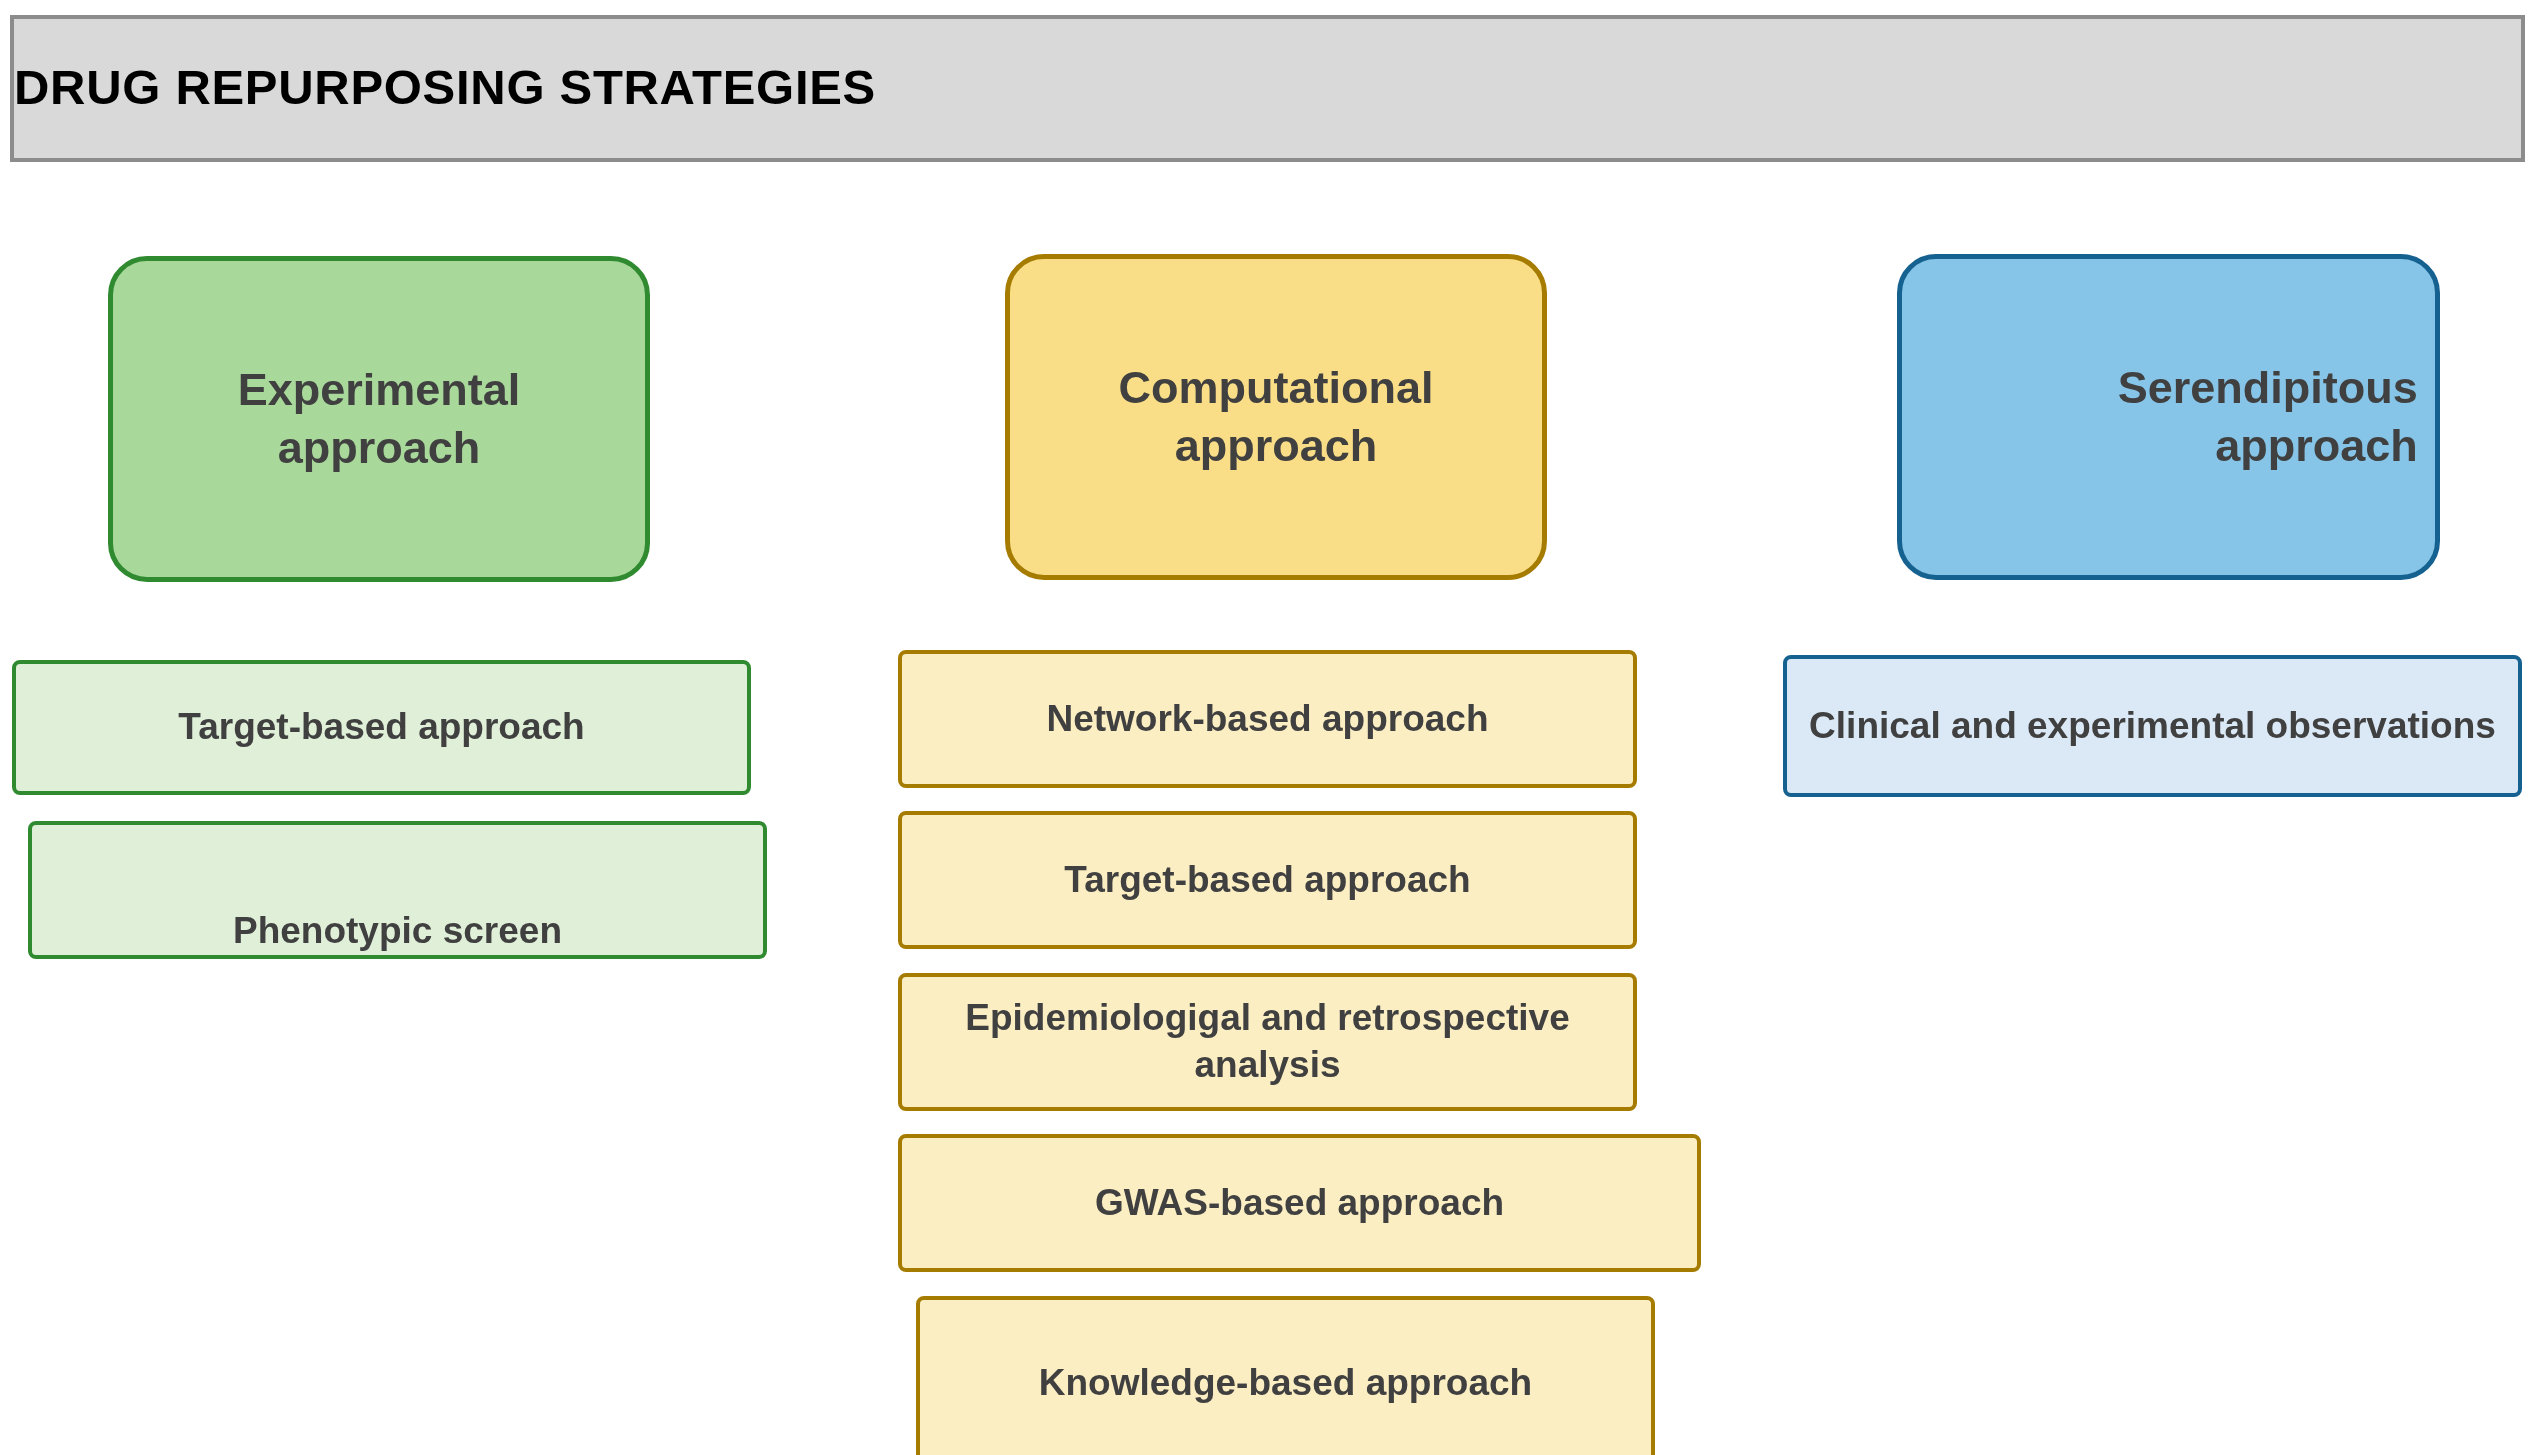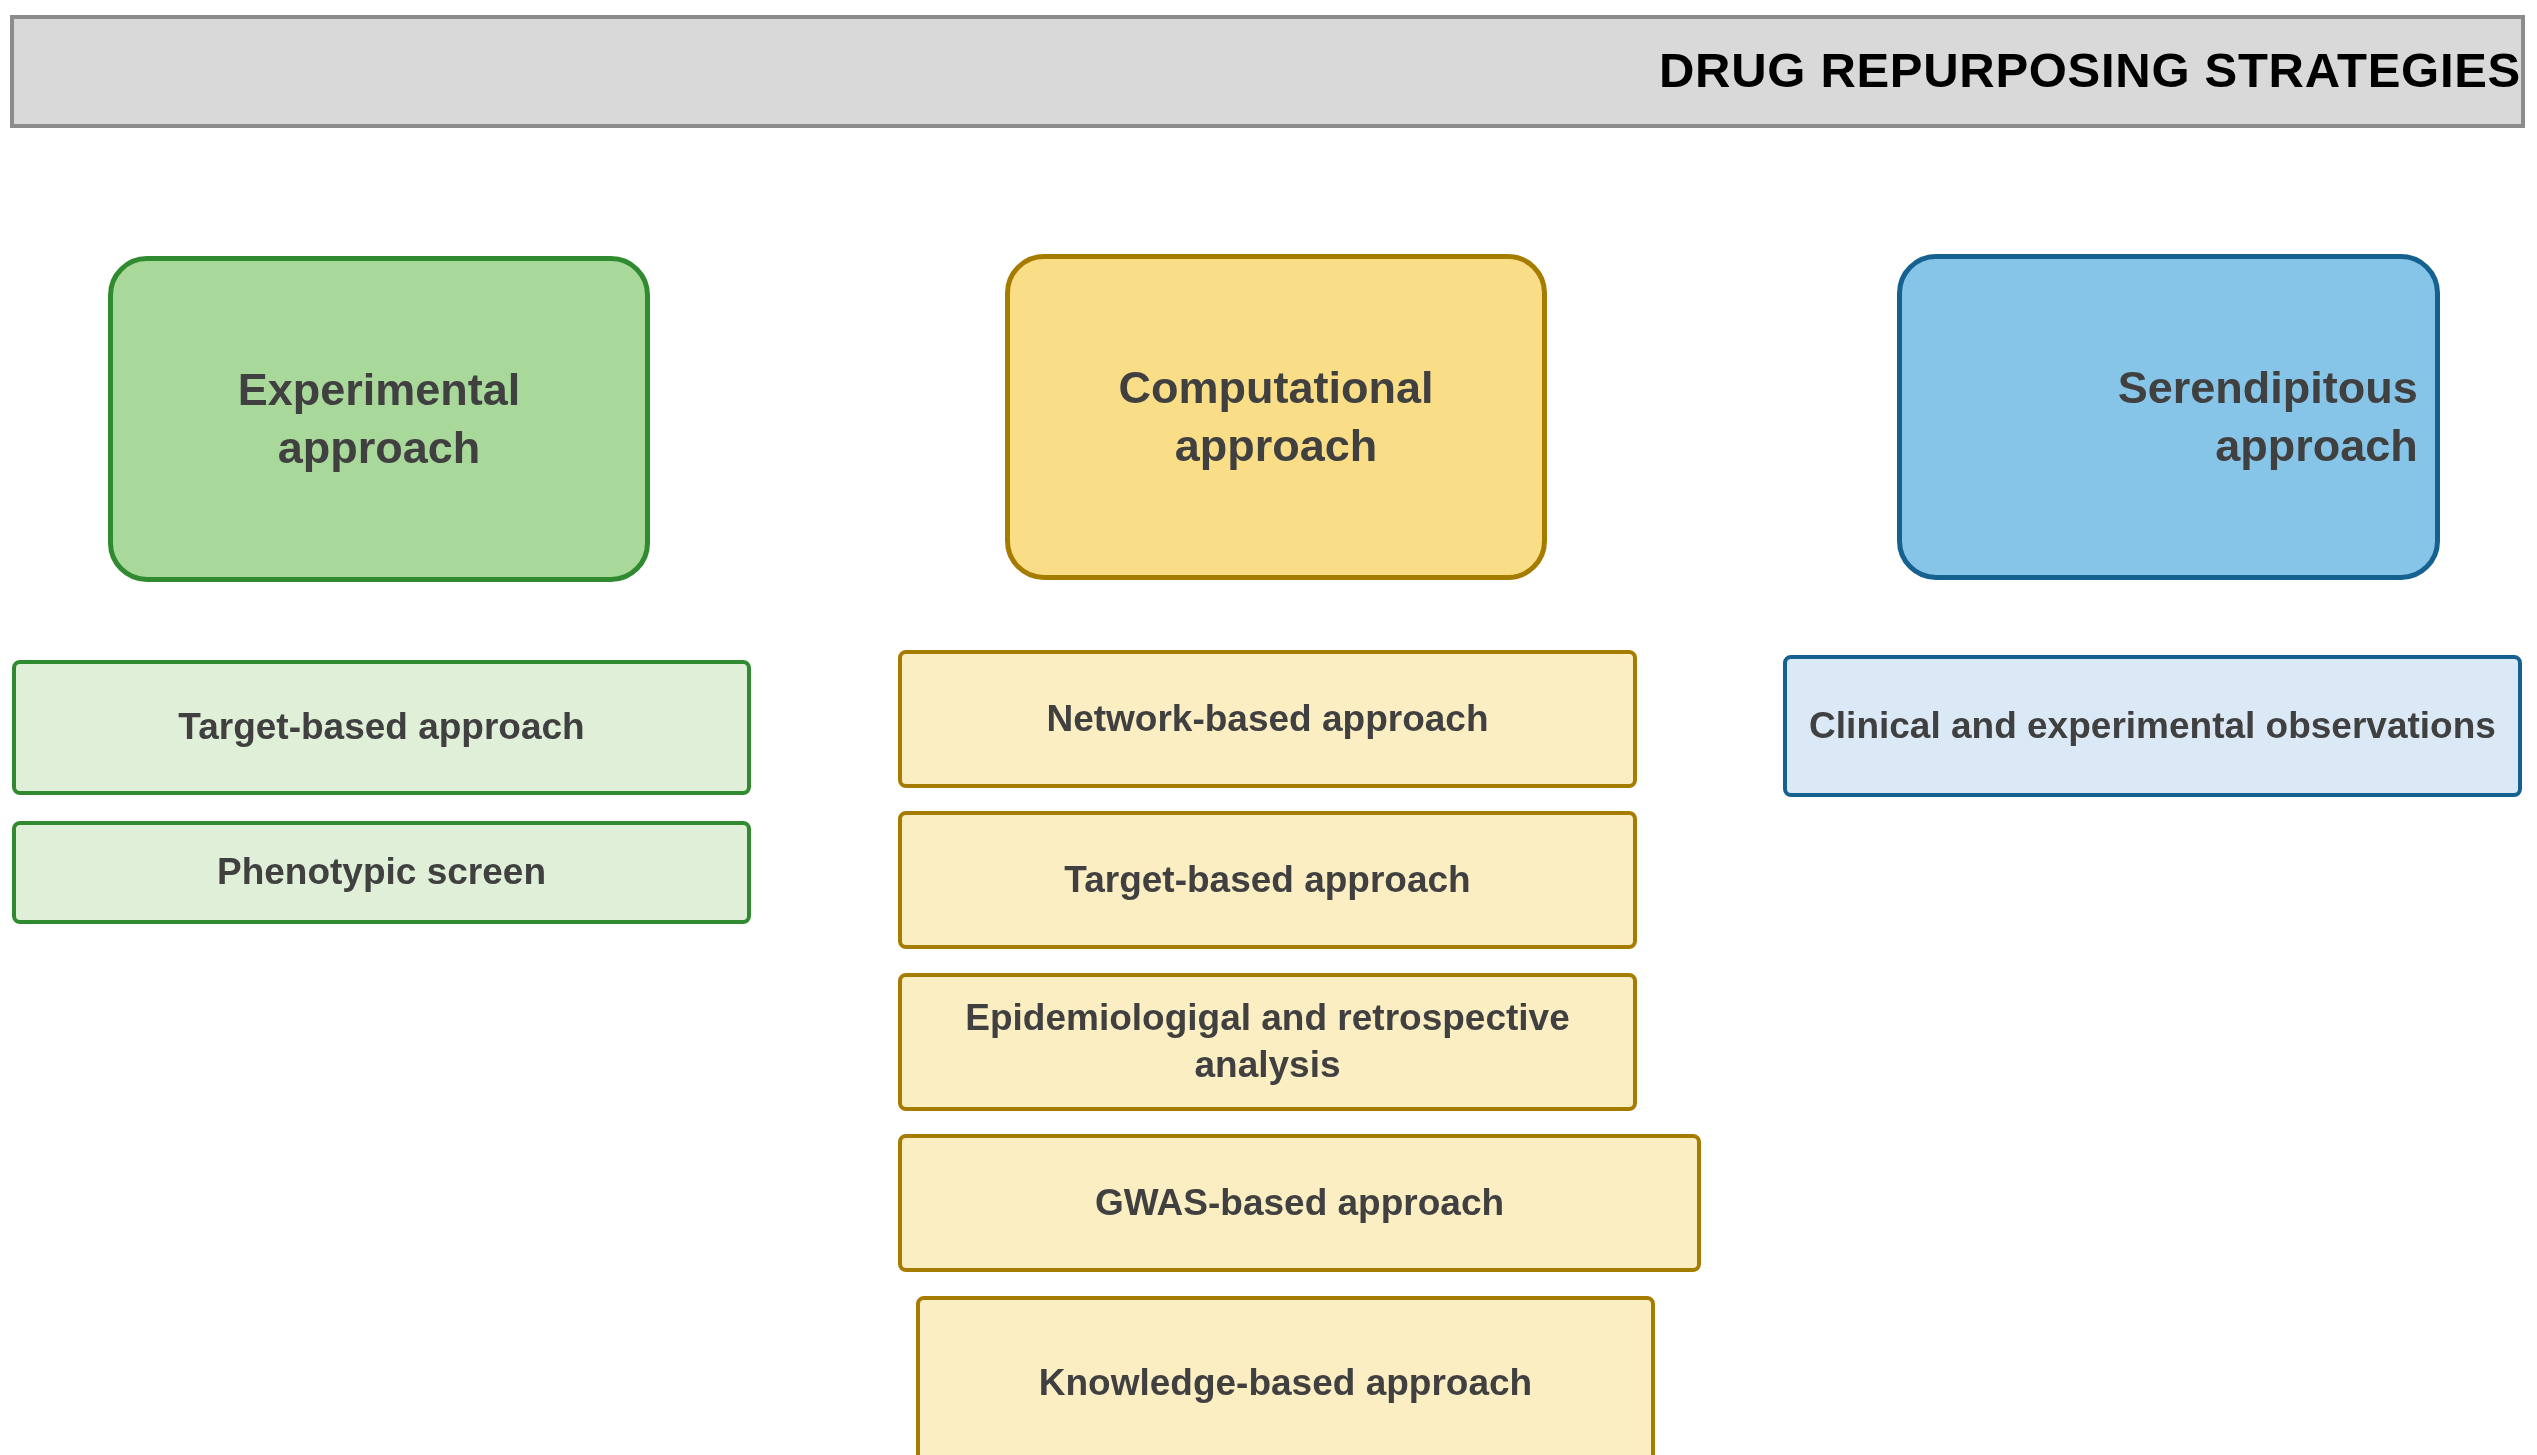--- a/index.html
+++ b/index.html
@@ -19,27 +19,27 @@
     background: #ffffff;
     overflow: hidden;
   }
 
   
   .banner {
     position: absolute;
     left: 10px;
     top: 14.6px;
     width: 2515px;
-    height: 113px;
+    height: 147px;
     background: #d9d9d9;
     border: 4px solid #8c8c8c;
     box-sizing: border-box;
     display: flex;
     align-items: center;
-    justify-content: flex-end;
+    justify-content: flex-start;
   }
   .banner-title {
     font-size: 49px;
     font-weight: bold;
     letter-spacing: 0.7px;
     color: #000000;
     text-align: center;
     line-height: 1.1;
   }
 
@@ -85,21 +85,21 @@
 
   .yellow-main { background: #fade87; border-color: #a57c00; }
   .yellow-sub  { background: #fceec3; border-color: #a57c00; }
 
   .blue-main { background: #86c5e8; border-color: #15618f; }
   .blue-sub  { background: #dbe9f6; border-color: #15618f; }
 
   
   .g-main { left: 108px;  top: 256px;  width: 542px;  height: 326px; }
   .g-sub1 { left: 12px;   top: 660px;  width: 739px; height: 135px; }
-  .g-sub2 { left: 12px;   top: 821px; width: 739px; height: 103px; }
+  .g-sub2 { left: 28px;   top: 821px; width: 739px; height: 138px; align-items: flex-end; }
 
   
   .y-main { left: 1005px; top: 254px;  width: 542px;  height: 326px; }
   .y-sub1 { left: 898px; top: 650px;  width: 739px; height: 138px; }
   .y-sub2 { left: 898px; top: 811px; width: 739px; height: 138px; }
   .y-sub3 { left: 898px; top: 973px; width: 739px; height: 138px; }
   .y-sub4 { left: 898px; top: 1134px; width: 803px; height: 138px; }
   .y-sub5 { left: 916px; top: 1296px; width: 739px; height: 174px; }
 
   

